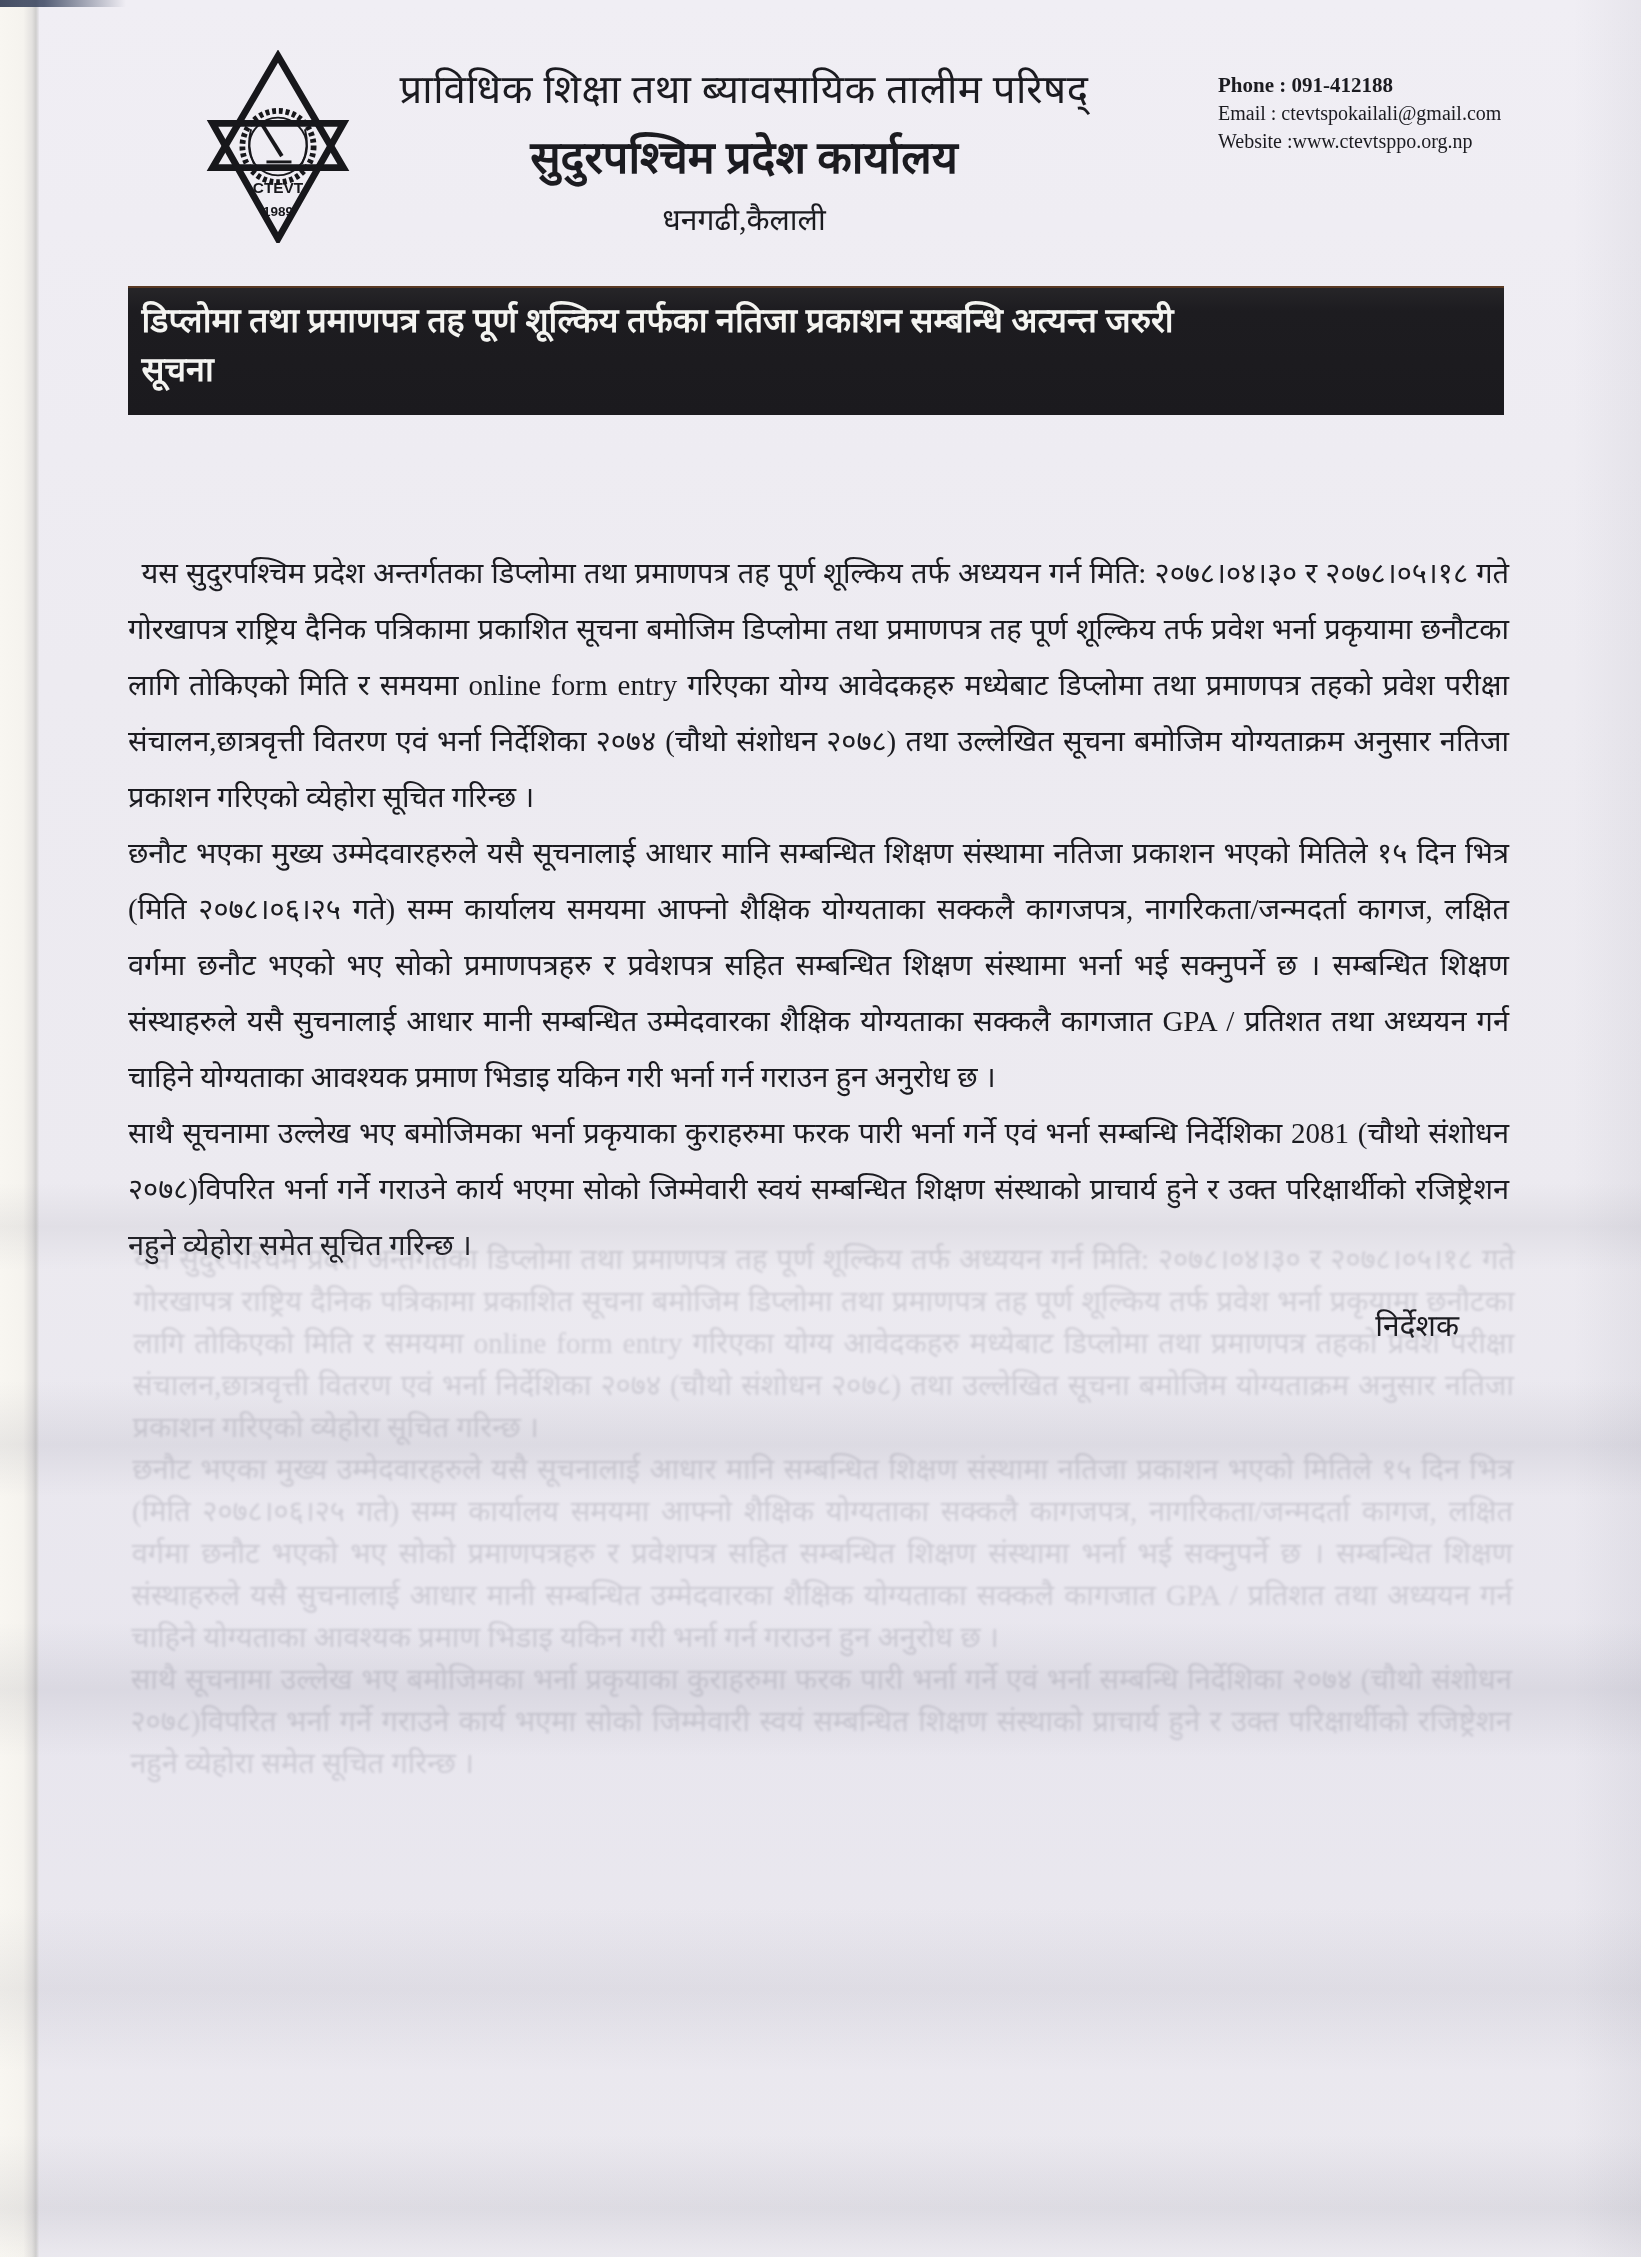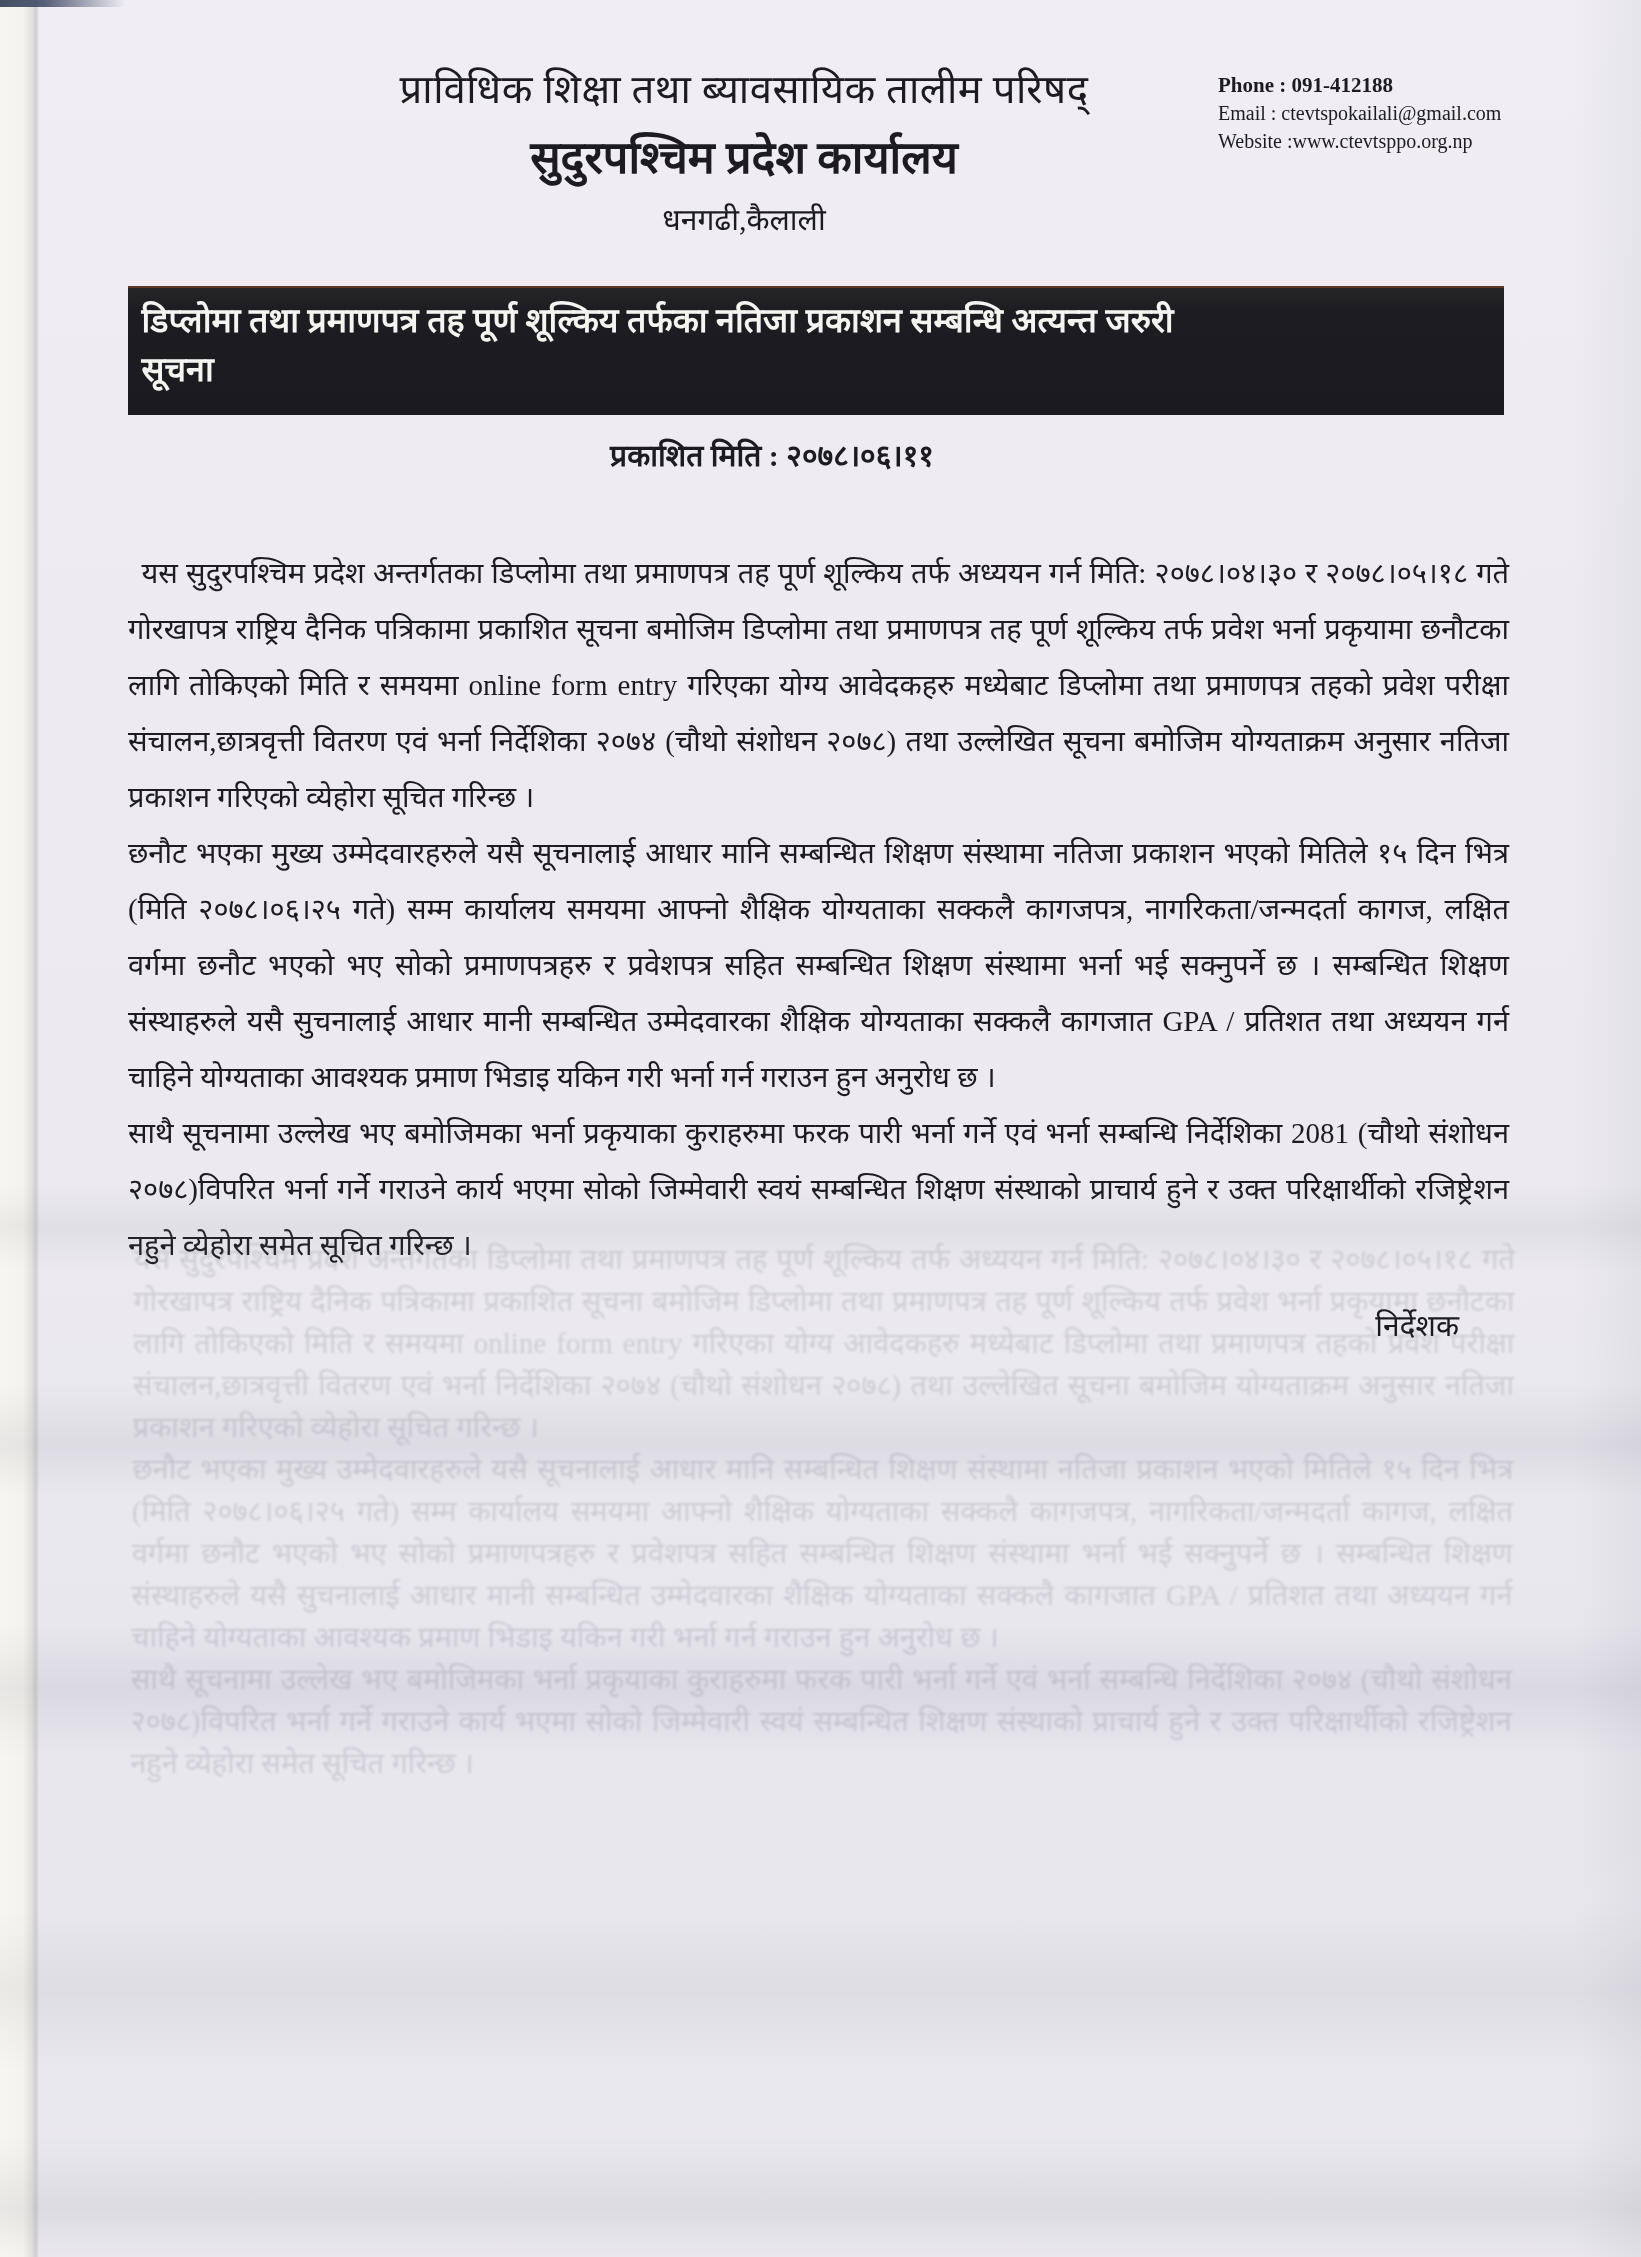--- a/index.html
+++ b/index.html
@@ -93,39 +93,57 @@
   .ghost p{margin:0;}
 </style>
 </head>
 <body>
 
 <div class="page">
 
   <div class="left-edge"></div>
   <div class="corner-mark"></div>
 
+  <div class="logo">
+    <svg width="154" height="193" viewBox="0 0 160 200">
+
+      <polygon points="80,6 148,122 12,122" fill="none" stroke="#17171b" stroke-width="7"></polygon>
+      <polygon points="80,196 12,76 148,76" fill="none" stroke="#17171b" stroke-width="7"></polygon>
+
+      <circle cx="80" cy="100" r="37" fill="none" stroke="#17171b" stroke-width="6" stroke-dasharray="4 3"></circle>
+      <circle cx="80" cy="100" r="30" fill="none" stroke="#17171b" stroke-width="2"></circle>
+
+      <path d="M52,82 Q47,100 55,118" fill="none" stroke="#17171b" stroke-width="2"></path>
+      <path d="M108,82 Q113,100 105,118" fill="none" stroke="#17171b" stroke-width="2"></path>
+
+      <line x1="64" y1="78" x2="84" y2="110" stroke="#17171b" stroke-width="4"></line>
+      <line x1="68" y1="116" x2="94" y2="116" stroke="#17171b" stroke-width="3"></line>
+
+      <text x="80" y="148" text-anchor="middle" font-size="16" font-weight="bold" font-family="Liberation Sans, sans-serif" fill="#17171b">CTEVT</text>
+      <text x="80" y="172" text-anchor="middle" font-size="14" font-weight="bold" font-family="Liberation Sans, sans-serif" fill="#17171b">1989</text>
+    </svg>
+  </div>
 
   <div class="head-text ink">
     <div class="org-name">प्राविधिक शिक्षा तथा ब्यावसायिक तालीम परिषद्</div>
     <div class="office-name">सुदुरपश्चिम प्रदेश कार्यालय</div>
     <div class="location">धनगढी,कैलाली</div>
   </div>
 
   <div class="contact ink">
     <div class="phone">Phone : 091-412188</div>
     <div class="email">Email : ctevtspokailali@gmail.com</div>
     <div class="website">Website :www.ctevtsppo.org.np</div>
   </div>
 
   <div class="banner">
     <div class="banner-line1">डिप्लोमा तथा प्रमाणपत्र तह पूर्ण शूल्किय तर्फका नतिजा प्रकाशन सम्बन्धि अत्यन्त जरुरी</div>
     <div class="banner-line2">सूचना</div>
   </div>
 
-  <div class="date-line ink">प्रकाशित मिति : २०७८।०६।११</div>
 
   <div class="body-text ink">
     <p class="first">यस सुदुरपश्चिम प्रदेश अन्तर्गतका डिप्लोमा तथा प्रमाणपत्र तह पूर्ण शूल्किय तर्फ अध्ययन गर्न मिति: २०७८।०४।३० र २०७८।०५।१८ गते गोरखापत्र राष्ट्रिय दैनिक पत्रिकामा प्रकाशित सूचना बमोजिम डिप्लोमा तथा प्रमाणपत्र तह पूर्ण शूल्किय तर्फ प्रवेश भर्ना प्रकृयामा छनौटका लागि तोकिएको मिति र समयमा online form entry गरिएका योग्य आवेदकहरु मध्येबाट डिप्लोमा तथा प्रमाणपत्र तहको प्रवेश परीक्षा संचालन,छात्रवृत्ती वितरण एवं भर्ना निर्देशिका २०७४ (चौथो संशोधन २०७८) तथा उल्लेखित सूचना बमोजिम योग्यताक्रम अनुसार नतिजा प्रकाशन गरिएको व्येहोरा सूचित गरिन्छ ।</p>
     <p>छनौट भएका मुख्य उम्मेदवारहरुले यसै सूचनालाई आधार मानि सम्बन्धित शिक्षण संस्थामा नतिजा प्रकाशन भएको मितिले १५ दिन भित्र (मिति २०७८।०६।२५ गते) सम्म कार्यालय समयमा आफ्नो शैक्षिक योग्यताका सक्कलै कागजपत्र, नागरिकता/जन्मदर्ता कागज, लक्षित वर्गमा छनौट भएको भए सोको प्रमाणपत्रहरु र प्रवेशपत्र सहित सम्बन्धित शिक्षण संस्थामा भर्ना भई सक्नुपर्ने छ । सम्बन्धित शिक्षण संस्थाहरुले  यसै सुचनालाई आधार मानी सम्बन्धित उम्मेदवारका शैक्षिक योग्यताका सक्कलै कागजात GPA / प्रतिशत तथा अध्ययन गर्न चाहिने योग्यताका आवश्यक प्रमाण भिडाइ यकिन गरी भर्ना गर्न गराउन हुन अनुरोध छ ।</p>
     <p>साथै सूचनामा उल्लेख भए बमोजिमका भर्ना प्रकृयाका कुराहरुमा फरक पारी भर्ना गर्ने एवं भर्ना सम्बन्धि निर्देशिका 2081 (चौथो संशोधन २०७८)विपरित भर्ना गर्ने गराउने कार्य भएमा सोको जिम्मेवारी स्वयं सम्बन्धित शिक्षण संस्थाको प्राचार्य हुने र उक्त परिक्षार्थीको रजिष्ट्रेशन नहुने व्येहोरा समेत सूचित गरिन्छ ।</p>
   </div>
 
   <div class="signature ink">निर्देशक</div>
 
   <div class="ghost" aria-hidden="true">

